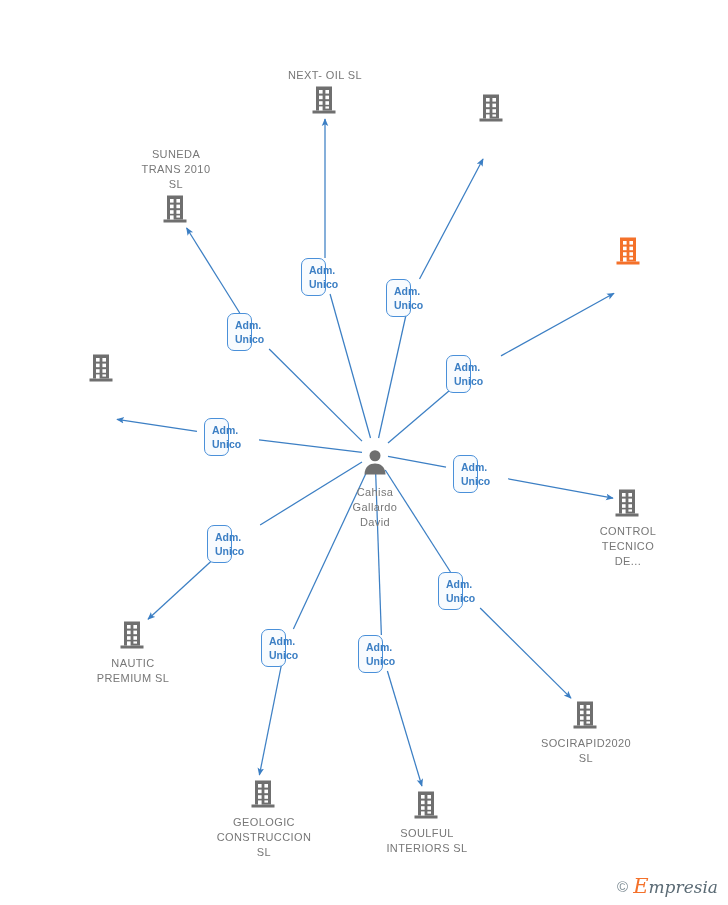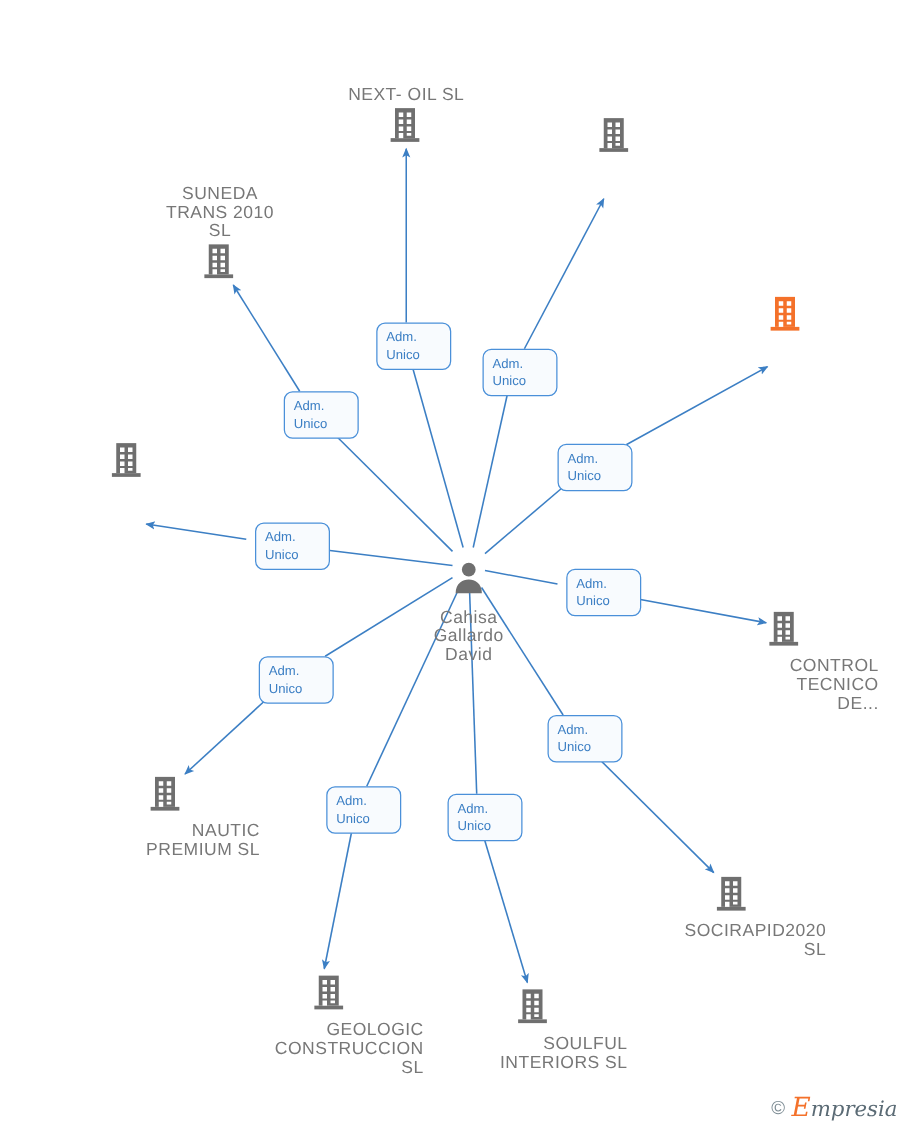--- a/index.html
+++ b/index.html
@@ -25,55 +25,55 @@
     height: 905px;
   }
   .node {
     position: absolute;
     width: 150px;
     margin-left: -75px;
     text-align: center;
     z-index: 5;
   }
   .node-label {
-    font-size: 14px;
+    font-size: 11px;
     line-height: 15px;
     color: #777777;
     letter-spacing: 0.4px;
     white-space: pre-line;
   }
   .node-icon {
     display: block;
     margin: 0 auto;
   }
   .node.company .node-label {
     margin-bottom: 2px;
   }
   .node.company.below .node-label {
     margin-bottom: 0;
     margin-top: 2px;
-    text-align: right;
   }
   .node.person .node-label {
     margin-top: 4px;
   }
   .edge-label {
     position: absolute;
     box-sizing: border-box;
     background: #f8fbfe;
     border: 1.3px solid #4a90d9;
     border-radius: 7px;
     color: #3c7fc4;
     font-size: 10.5px;
     line-height: 14px;
     text-align: left;
     padding: 4px 6px 4px 7px;
     z-index: 8;
     white-space: pre-line;
-    width: 60px;
+    width: 25px;
+    font-weight: bold;
   }
   #watermark {
     position: absolute;
     right: 10px;
     bottom: 8px;
     display: flex;
     align-items: center;
     gap: 5px;
     z-index: 10;
   }

